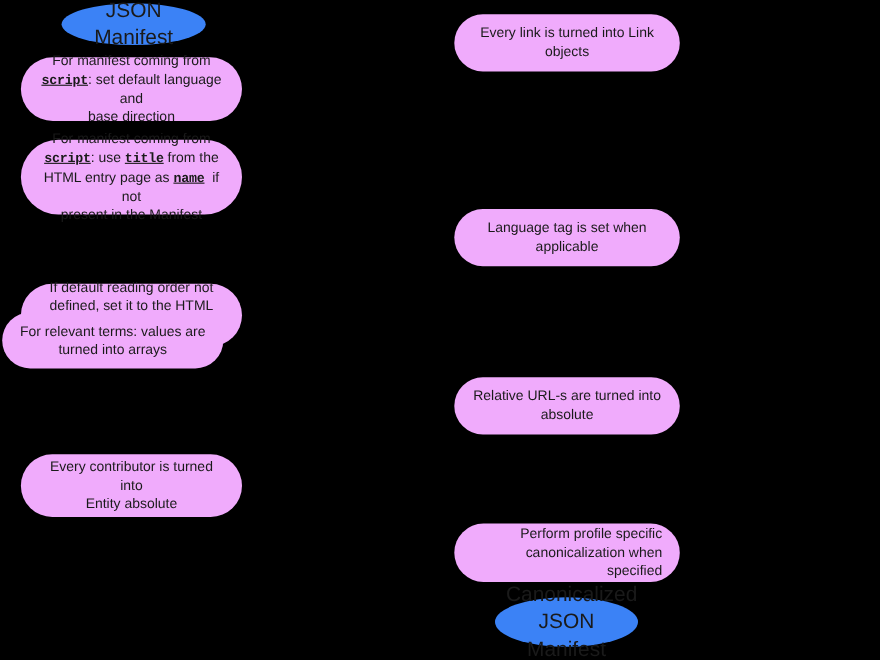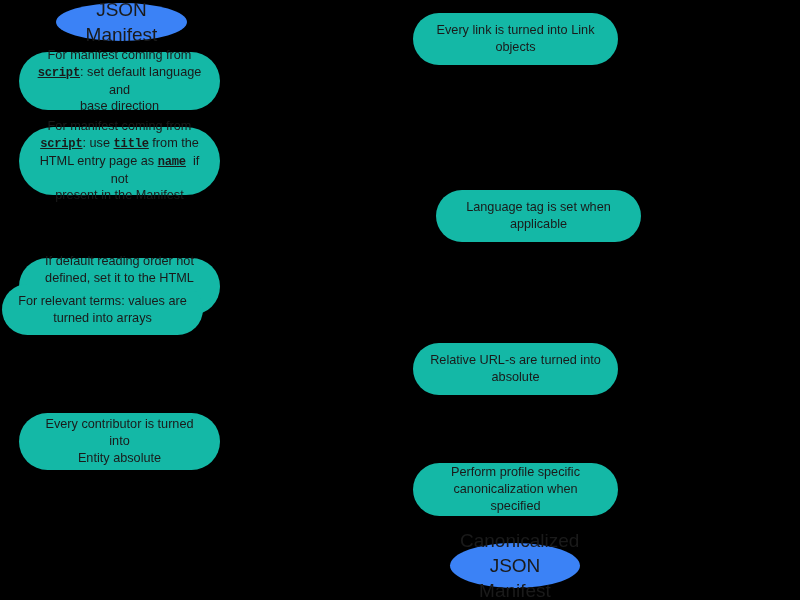--- a/index.html
+++ b/index.html
@@ -19,21 +19,21 @@
     position: absolute;
     box-sizing: border-box;
     display: flex;
     align-items: center;
     justify-content: center;
     text-align: center;
     color: #1a1a1a;
     line-height: 1.32;
   }
   .process {
-    background: #14b8a6;
+    background: #f0abfc;
     border-radius: 999px;
     font-size: 12.7px;
     padding: 2px 16px;
   }
   .terminal {
     background: #3b82f6;
     border-radius: 50%;
     font-size: 19px;
     padding: 2px 10px;
   }
@@ -97,35 +97,35 @@
     </span>
   </div>
 
   <div class="node process" style="left:413px; top:13px; width:205px; height:52px;">
     <span class="txt">
       <span>Every link is turned into Link</span><br>
       <span>objects</span>
     </span>
   </div>
 
-  <div class="node process" style="left:436px; top:190px; width:205px; height:52px;">
+  <div class="node process" style="left:413px; top:190px; width:205px; height:52px;">
     <span class="txt">
       <span>Language tag is set when</span><br>
       <span>applicable</span>
     </span>
   </div>
 
   <div class="node process" style="left:413px; top:343px; width:205px; height:52px;">
     <span class="txt">
       <span>Relative URL-s are turned into</span><br>
       <span>absolute</span>
     </span>
   </div>
 
-  <div class="node process" style="left:413px; top:463px; width:205px; height:53px;">
+  <div class="node process" style="left:413px; top:476px; width:205px; height:53px;text-align:right;">
     <span class="txt">
       <span>Perform profile specific</span><br>
       <span>canonicalization when specified</span>
     </span>
   </div>
 
   <div class="node terminal" style="left:450px; top:543px; width:130px; height:45px;">
     <span class="txt">
       <span>Canonicalized</span><br>
       <span>JSON Manifest</span>

